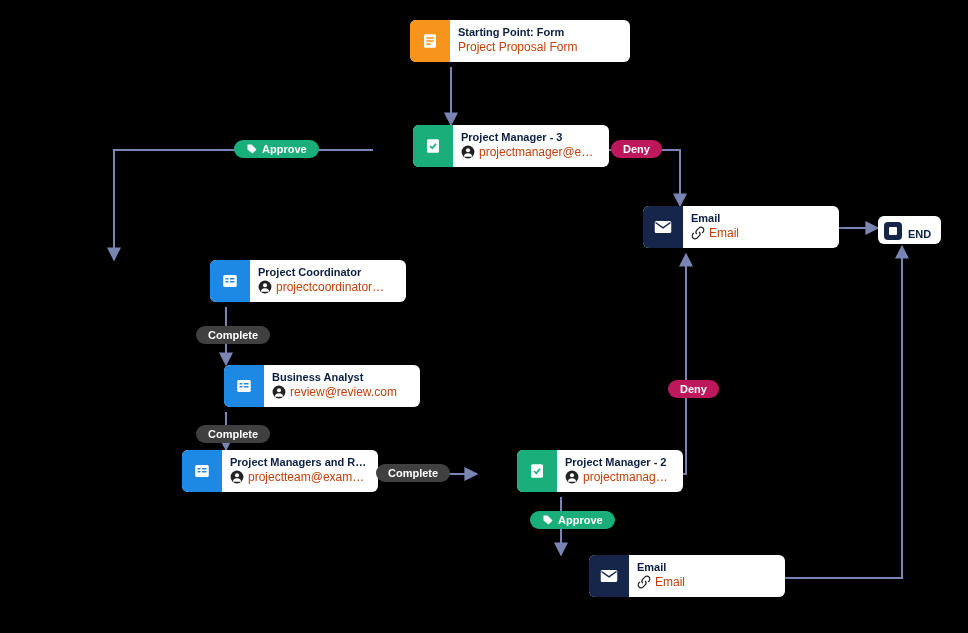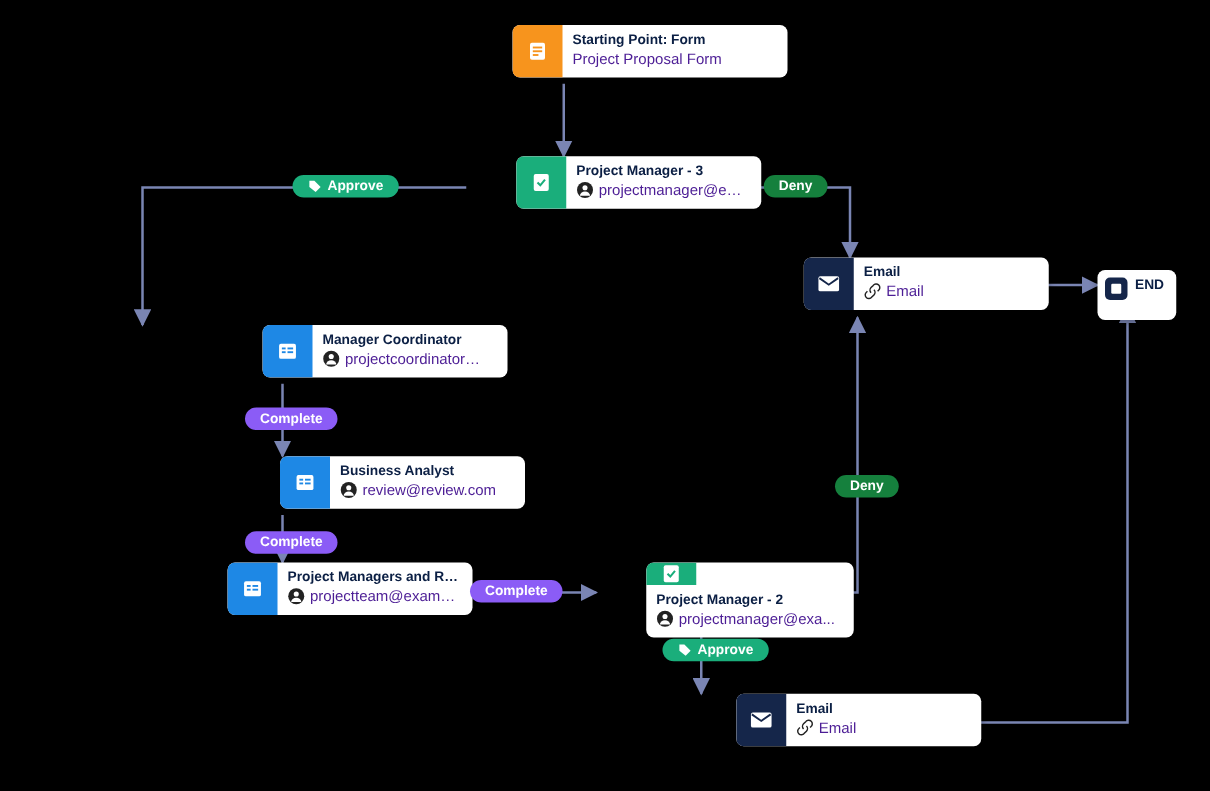--- a/index.html
+++ b/index.html
@@ -3,39 +3,39 @@
 <meta charset="utf-8">
 <style>
   * { box-sizing: border-box; margin: 0; padding: 0; }
   body { background: #000; font-family: -apple-system, BlinkMacSystemFont, "Segoe UI", Arial, sans-serif; width: 968px; height: 633px; position: relative; overflow: hidden; }
   .canvas { position: relative; width: 100%; height: 100%; }
 
   .node { position: absolute; display: flex; background: #fff; border-radius: 6px; box-shadow: 0 2px 6px rgba(0,0,0,.3); overflow: hidden; margin-left: 40px; }
   .node .icon-col { width: 40px; display: flex; align-items: center; justify-content: center; flex-shrink: 0; }
   .node .body { padding: 6px 10px 8px 8px; flex: 1; min-width: 0; }
   .node .title { font-size: 11px; font-weight: 700; color: #0b1f44; white-space: nowrap; overflow: hidden; text-overflow: ellipsis; }
-  .node .sub { font-size: 12px; color: #4c1d95; display: flex; align-items: center; gap: 4px; margin-top: 2px; white-space: nowrap; overflow: hidden; text-overflow: ellipsis; }
+  .node .sub { font-size: 12px; color: #c2410c; display: flex; align-items: center; gap: 4px; margin-top: 2px; white-space: nowrap; overflow: hidden; text-overflow: ellipsis; }
   .node .sub .person-icon { width: 14px; height: 14px; flex-shrink: 0; }
   .node .sub .link-icon { width: 14px; height: 14px; flex-shrink: 0; }
   .sub-text { overflow: hidden; text-overflow: ellipsis; }
 
   .ic-orange { background: #f7941d; }
   .ic-green  { background: #1aae7b; }
   .ic-blue   { background: #1e88e5; }
   .ic-navy   { background: #15264a; }
 
-  .end-node { position: absolute; display: flex; align-items: flex-start; background: #fff; border-radius: 6px; padding: 6px 10px 16px 6px; gap: 6px; box-shadow: 0 2px 6px rgba(0,0,0,.3); }
+  .end-node { position: absolute; display: flex; align-items: flex-end; background: #fff; border-radius: 6px; padding: 6px 10px 4px 6px; gap: 6px; box-shadow: 0 2px 6px rgba(0,0,0,.3); }
   .end-node .stop { width: 18px; height: 18px; border-radius: 4px; background: #15264a; display: flex; align-items: center; justify-content: center; }
   .end-node .stop::after { content:""; width:8px; height:8px; background:#fff; border-radius:1px; }
   .end-node .lbl { font-size: 11px; font-weight:700; color:#0b1f44; }
 
   .badge { position: absolute; border-radius: 12px; padding: 3px 12px; font-size: 11px; font-weight: 600; color: #fff; display:flex; align-items:flex-start; gap:4px; }
   .badge.green { background: #1aae7b; }
-  .badge.red   { background: #15803d; }
-  .badge.blue  { background: #8b5cf6; }
+  .badge.red   { background: #be185d; }
+  .badge.blue  { background: #404040; }
 
   svg.connectors { position:absolute; inset:0; width:100%; height:100%; }
 </style>
 </head>
 <body>
 
 <div class="canvas">
 
 <svg class="connectors">
   <defs>
@@ -142,21 +142,21 @@
   <div class="icon-col ic-blue">
     <svg width="18" height="18" viewBox="0 0 24 24">
           <rect x="3" y="4" width="18" height="16" rx="2" fill="#fff"></rect>
           <rect x="6" y="8" width="4" height="2" fill="#1e88e5"></rect>
           <rect x="12" y="8" width="6" height="2" fill="#1e88e5"></rect>
           <rect x="6" y="12" width="4" height="2" fill="#1e88e5"></rect>
           <rect x="12" y="12" width="6" height="2" fill="#1e88e5"></rect>
         </svg>
   </div>
   <div class="body">
-    <div class="title">Manager Coordinator</div>
+    <div class="title">Project Coordinator</div>
     <div class="sub">
       <svg class="person-icon" viewBox="0 0 24 24">
             <circle cx="12" cy="12" r="11" fill="#222"></circle>
             <circle cx="12" cy="9" r="3.5" fill="#fff"></circle>
             <path d="M5,20 a7,6 0 0,1 14,0" fill="#fff"></path>
           </svg>
       <span class="sub-text">projectcoordinator@e...</span>
     </div>
   </div>
 </div>
@@ -212,21 +212,21 @@
           </svg>
       <span class="sub-text">projectteam@exampl...</span>
     </div>
   </div>
 </div>
 
 <div class="badge blue" style="left:376px; top:464px;">
       <span>Complete</span>
     </div>
 
-<div class="node" style="left:477px; top:450px; width:166px;flex-direction:column;">
+<div class="node" style="left:477px; top:450px; width:166px;">
   <div class="icon-col ic-green">
     <svg width="18" height="18" viewBox="0 0 24 24">
           <rect x="4" y="3" width="16" height="18" rx="2" fill="#fff"></rect>
           <path d="M8 12l3 3 5-6" stroke="#1aae7b" stroke-width="2.2" fill="none"></path>
         </svg>
   </div>
   <div class="body">
     <div class="title">Project Manager - 2</div>
     <div class="sub">
       <svg class="person-icon" viewBox="0 0 24 24">

